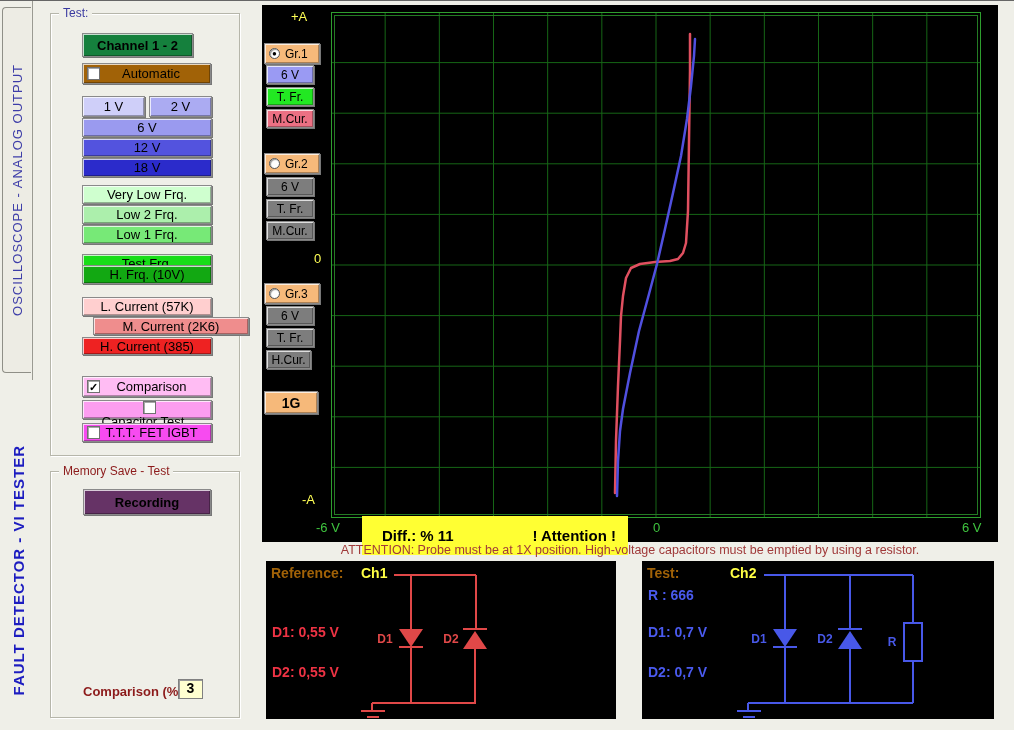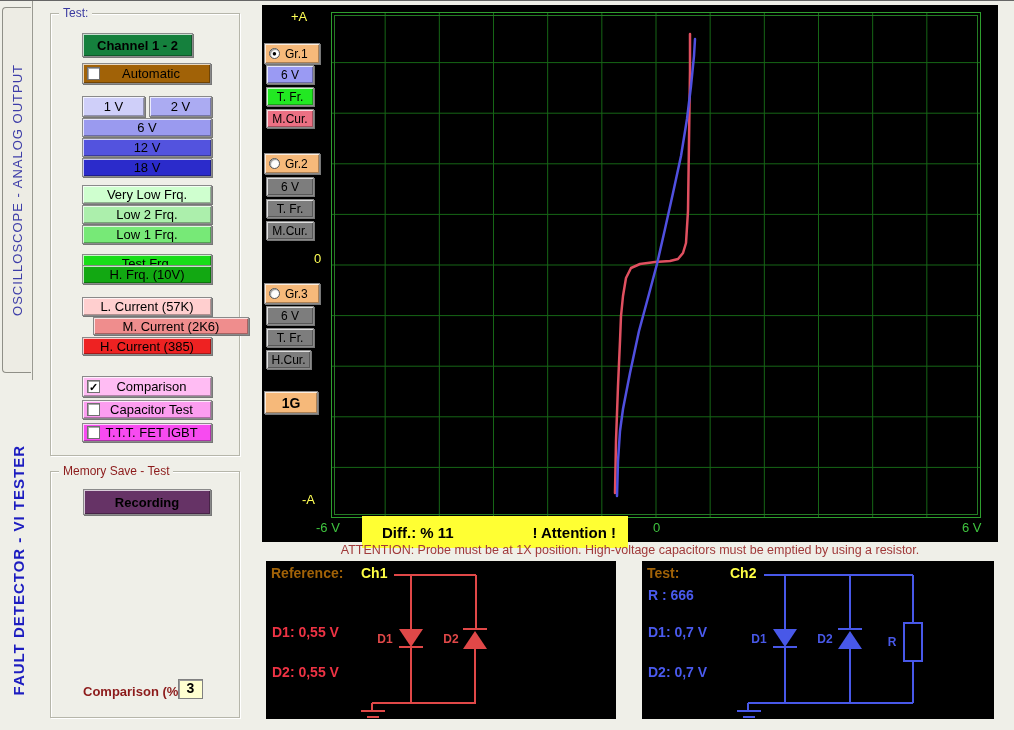--- a/index.html
+++ b/index.html
@@ -58,21 +58,21 @@
   }
   .grp-hdr { justify-content:flex-start; font-size:12px; }
 
   
   .black { background:#000; }
   .scope-plot { left:331px; top:11px; width:650px; height:506px; }
   .axis-y { color:#ffff55; font-size:13px; }
   .axis-x { color:#3fc43f; font-size:13px; }
 
   .diff-bar {
-    left:362px; top:515px; width:266px; height:32px; background:#ffff33;
+    left:362px; top:515px; width:266px; height:39px; background:#ffff33;
     display:flex; align-items:center; justify-content:space-between;
     padding:0 12px 0 20px; font-size:15px; font-weight:bold; color:#000;
   }
   .warn-line {
     left:262px; top:540px; width:736px; height:17px;
     display:flex; align-items:center; justify-content:center;
     color:#a03a3a; font-size:12.5px;
   }
 
   
@@ -125,21 +125,21 @@
 <div class="btn3d" style="left:82px; top:264px; width:130px; height:19px; background:#12a812;">H. Frq. (10V)</div>
 
 <div class="btn3d" style="left:82px; top:296px; width:130px; height:19px; background:#ffcfcf;">L. Current (57K)</div>
 <div class="btn3d" style="left:82px; top:316px; width:156px; height:18px; background:#ef8d8d;margin-left:11px;">M. Current (2K6)</div>
 <div class="btn3d" style="left:82px; top:336px; width:130px; height:18px; background:#ee2222;">H. Current (385)</div>
 
 <div class="btn3d chkrow" style="left:82px; top:375px; width:130px; height:21px; background:#ffbcf3;">
   <span class="chk">✓</span>
   <span class="txt">Comparison</span>
 </div>
-<div class="btn3d chkrow" style="left:82px; top:399px; width:130px; height:19px; background:#fc9df0;">
+<div class="btn3d chkrow" style="left:82px; top:399px; width:130px; height:19px; background:#fc9df0;flex-direction:column;">
   <span class="chk"></span>
   <span class="txt">Capacitor Test</span>
 </div>
 <div class="btn3d chkrow" style="left:82px; top:422px; width:130px; height:19px; background:#f74bf0;">
   <span class="chk"></span>
   <span class="txt">T.T.T. FET IGBT</span>
 </div>
 
 <div class="abs groupbox" style="left:50px; top:470px; width:190px; height:247px;">
   <span class="groupbox-label lbl-maroon">Memory Save - Test</span>

